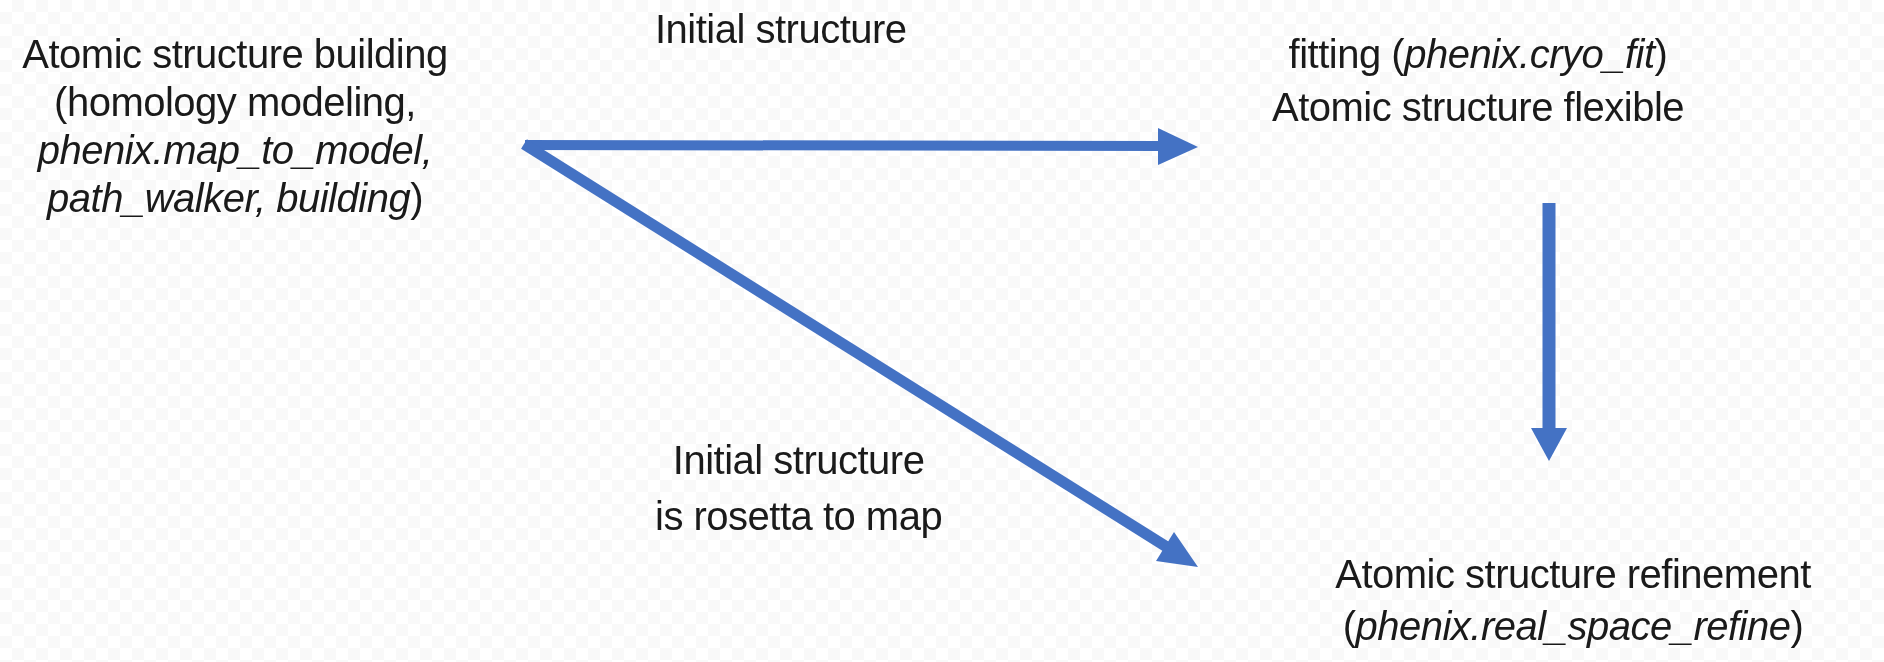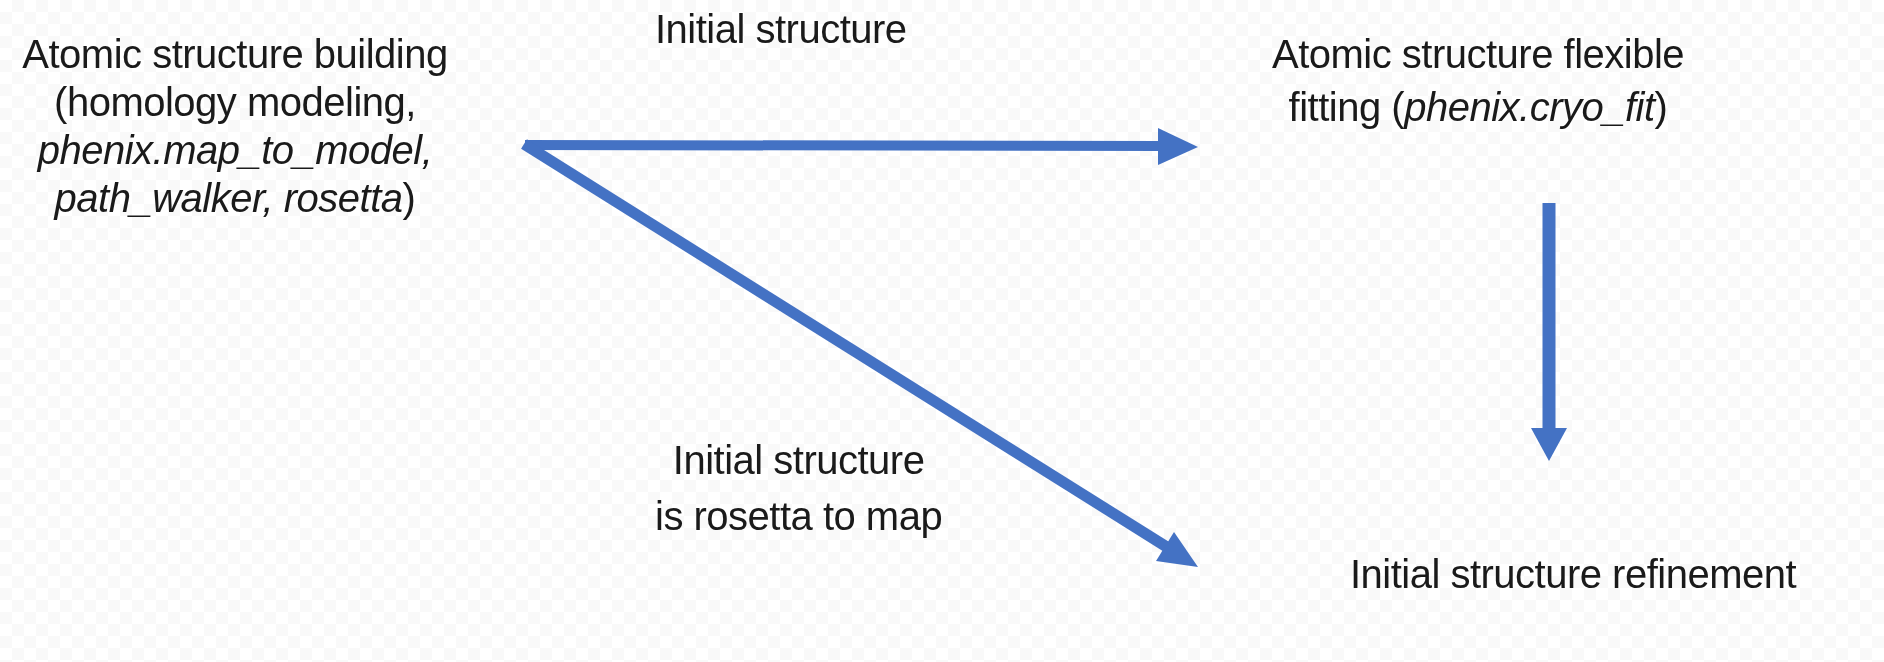--- a/index.html
+++ b/index.html
@@ -67,34 +67,35 @@
     <g>
       <line x1="1549" y1="203" x2="1549" y2="432" stroke-width="13" stroke-linecap="butt" stroke="#4472C4"></line>
       <polygon points="1549,461 1531,428 1567,428" fill="#4472C4"></polygon>
     </g>
   </svg>
 
   <div class="node node-building">
     <div class="line">Atomic structure building</div>
     <div class="line">(homology modeling,</div>
     <div class="line it">phenix.map_to_model,</div>
-    <div class="line"><span class="it">path_walker, rosetta</span><span>)</span></div>
+    <div class="line"><span class="it">path_walker, building</span><span>)</span></div>
   </div>
 
   <div class="edge-label label-different">
     <div class="line">Initial structure</div>
   </div>
 
   <div class="node node-fitting">
+    <div class="line"><span>fitting (</span><span class="it">phenix.cryo_fit</span><span>)</span></div>
     <div class="line">Atomic structure flexible</div>
-    <div class="line"><span>fitting (</span><span class="it">phenix.cryo_fit</span><span>)</span></div>
   </div>
 
   <div class="edge-label label-similar">
     <div class="line">Initial structure</div>
     <div class="line">is rosetta to map</div>
   </div>
 
   <div class="node node-refinement">
-    <div class="line">Initial structure refinement</div>
+    <div class="line">Atomic structure refinement</div>
+    <div class="line"><span>(</span><span class="it">phenix.real_space_refine</span><span>)</span></div>
   </div>
 
 </div>
 
 </body></html>

